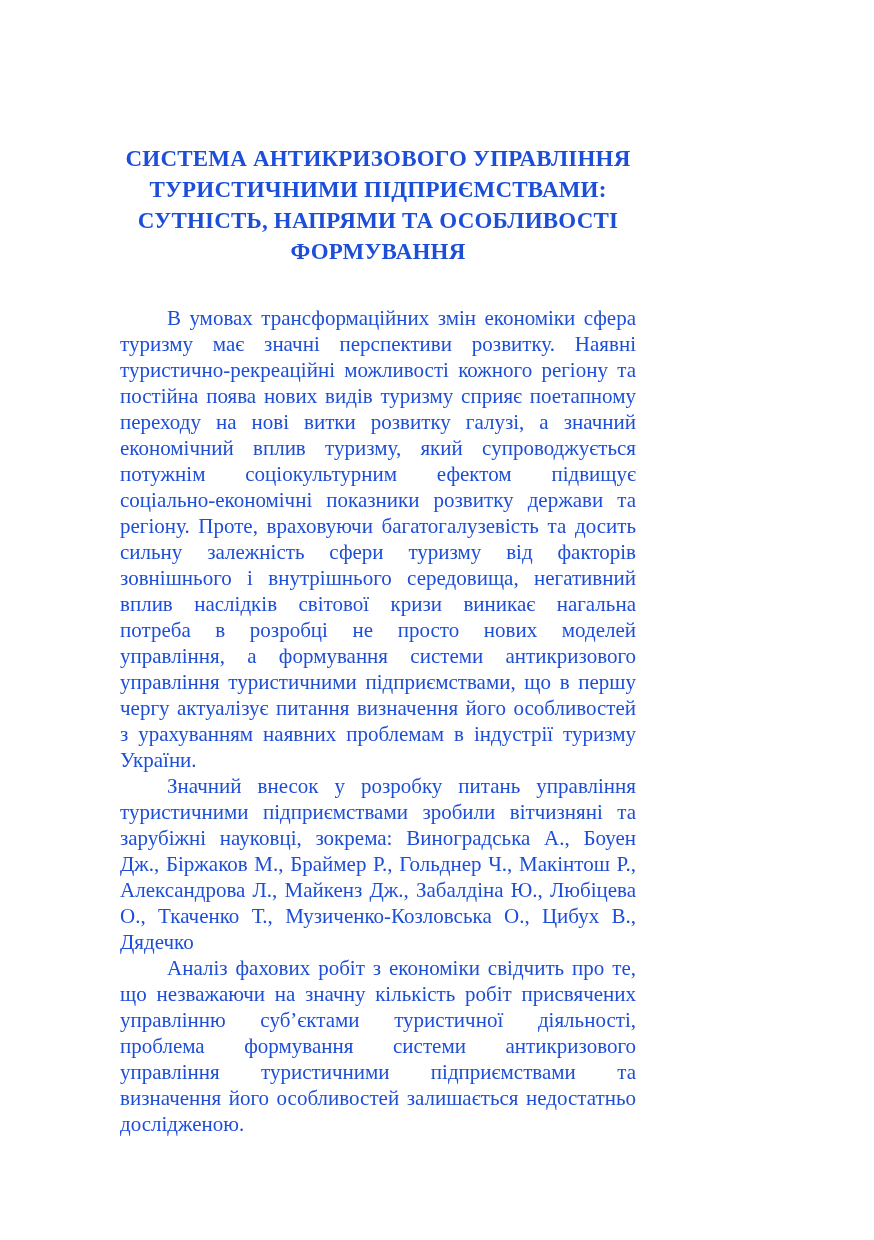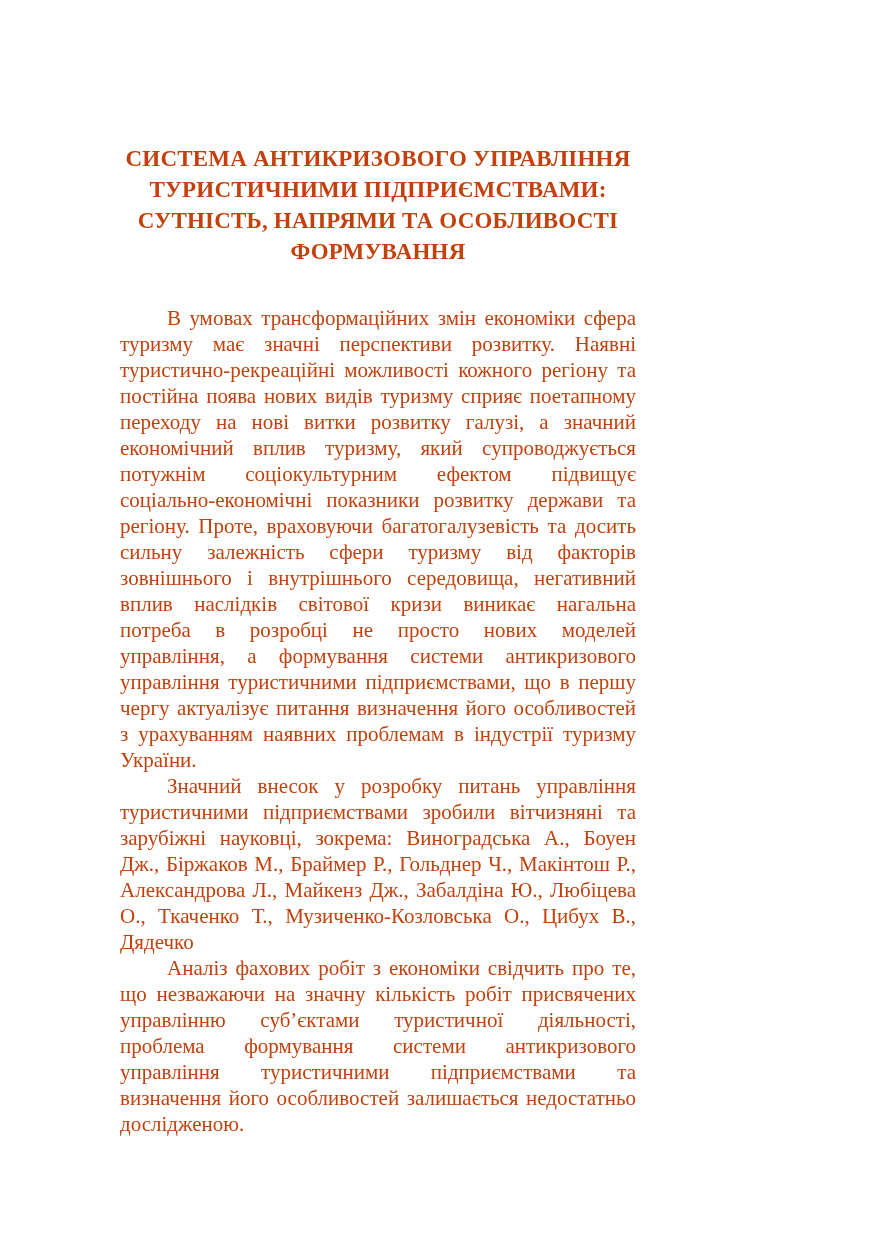--- a/index.html
+++ b/index.html
@@ -5,21 +5,21 @@
   html, body {
     margin: 0;
     padding: 0;
     background: #ffffff;
   }
   .page {
     position: relative;
     width: 754px;
     height: 1240px;
     background: #ffffff;
-    color: #c2410c;
+    color: #1d4ed8;
     font-family: "Liberation Serif", "DejaVu Serif", serif;
     overflow: hidden;
     box-sizing: border-box;
     padding: 143px 118px 0 120px;
   }
   .title {
     margin: 0 0 38px 0;
     font-size: 23px;
     line-height: 31px;
     font-weight: bold;

